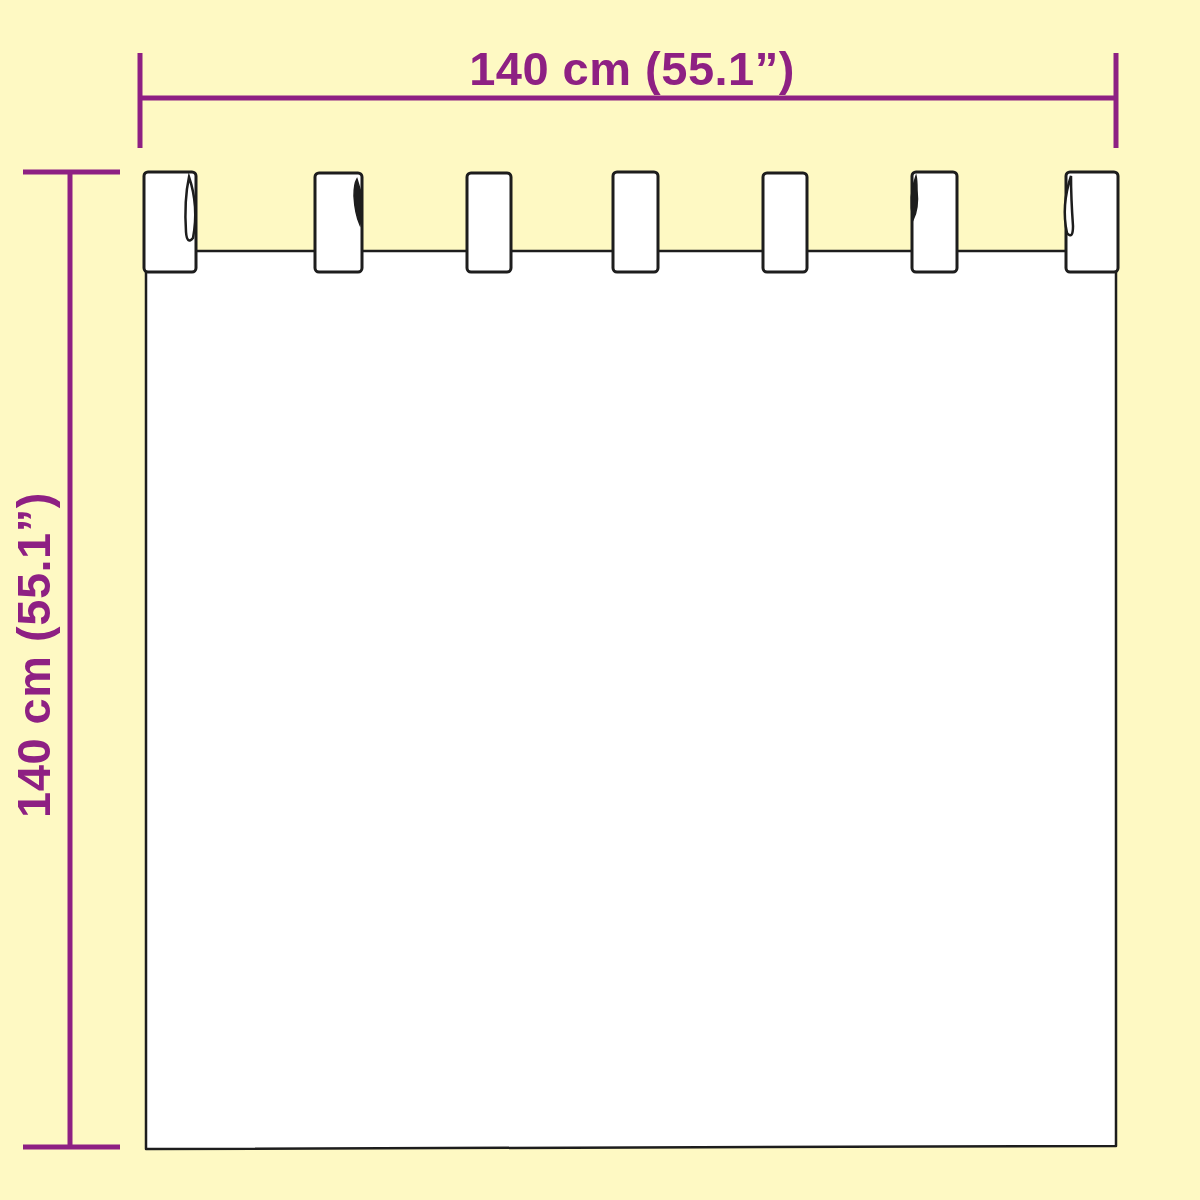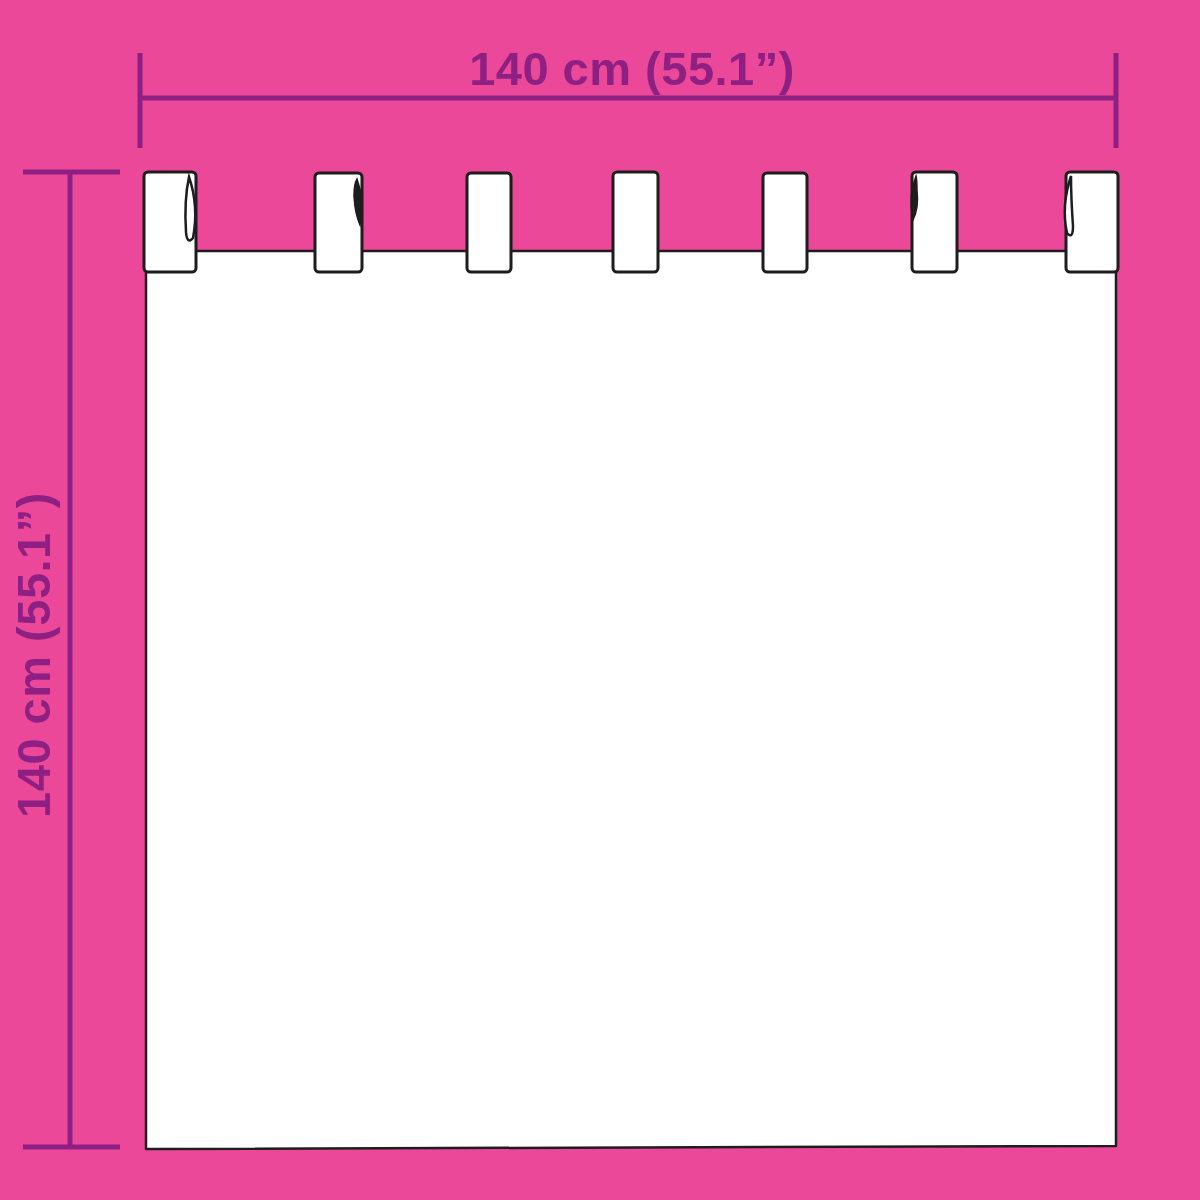--- a/index.html
+++ b/index.html
@@ -4,21 +4,21 @@
 <style>
   html, body {
     margin: 0;
     padding: 0;
     background: #ffffff;
   }
   .stage {
     position: relative;
     width: 1200px;
     height: 1200px;
-    background: #ec4899;
+    background: #fef9c3;
     overflow: hidden;
     font-family: "Liberation Sans", sans-serif;
   }
   svg { display: block; }
   .dim-label {
     font-family: "Liberation Sans", "DejaVu Sans", sans-serif;
     font-weight: 700;
     font-size: 47px;
     letter-spacing: 0.5px;
   }

